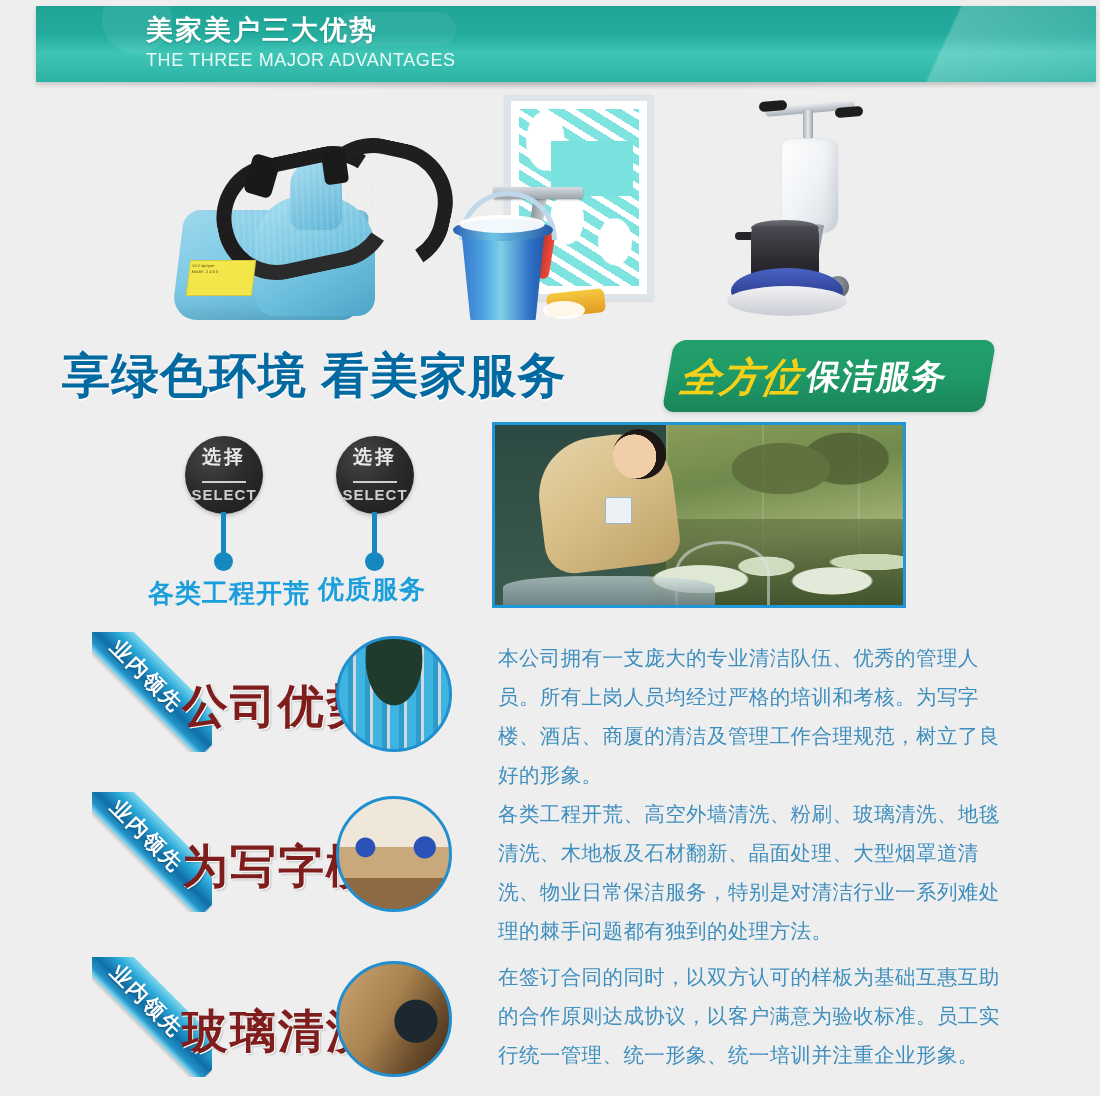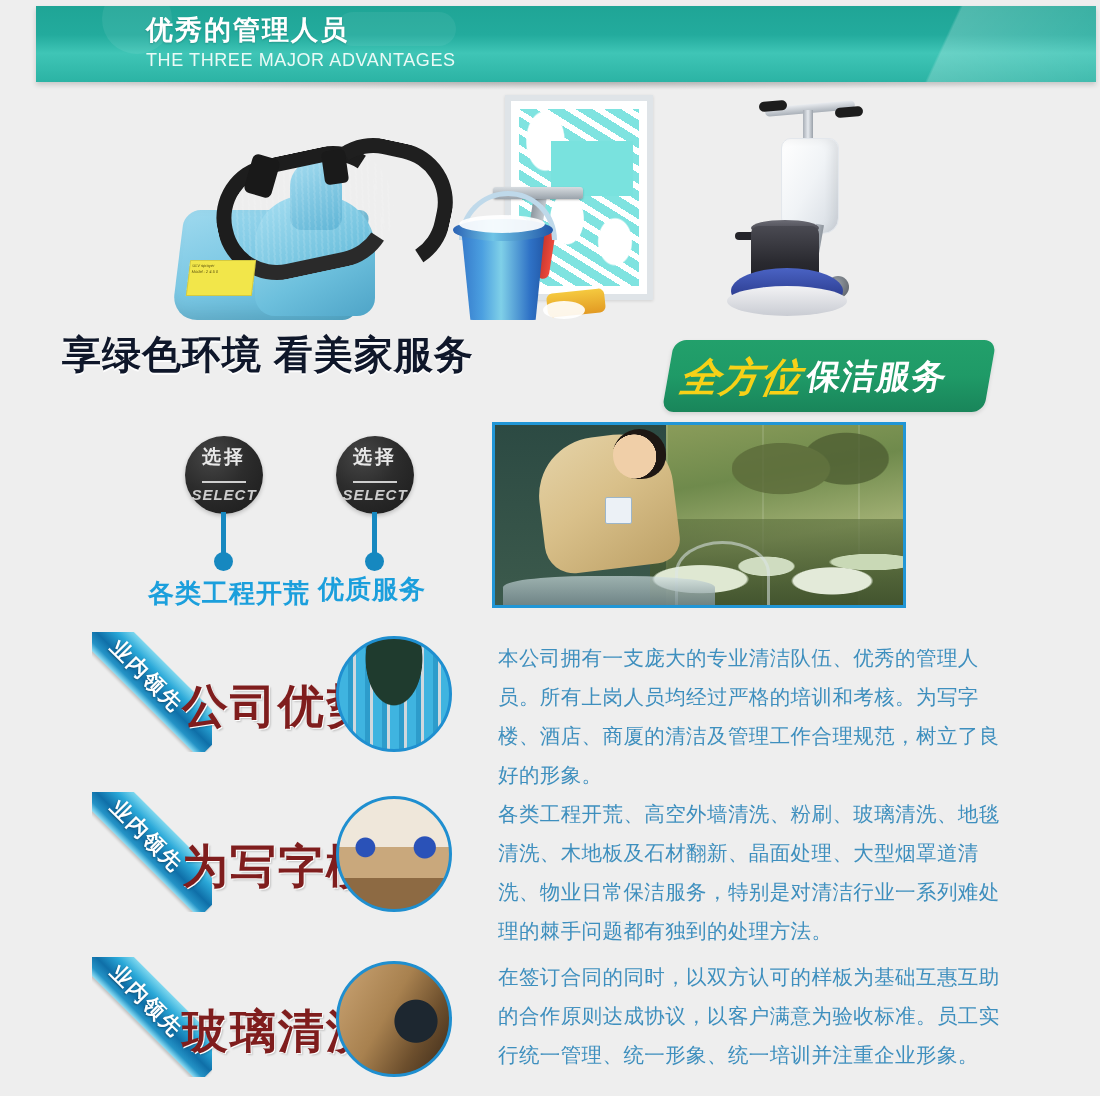--- a/index.html
+++ b/index.html
@@ -231,22 +231,22 @@
   .pol-arm{
     position:absolute;left:96px;top:134px;width:8px;height:58px;
     background:linear-gradient(90deg,#b4bac2,#8d949c);transform:rotate(10deg);
   }
   .pol-sidehandle{
     position:absolute;left:20px;top:142px;width:30px;height:8px;background:#24242a;border-radius:4px;
   }
 
   
   .headline{
-    position:absolute;left:62px;top:328px;
-    font-size:39px;font-weight:bold;color:#0f172a;letter-spacing:1px;
+    position:absolute;left:62px;top:344px;
+    font-size:48px;font-weight:bold;color:#0369a1;letter-spacing:1px;
     text-shadow:0 2px 0 rgba(255,255,255,.85);
     white-space:nowrap;
   }
   .green-badge{
     position:absolute;left:668px;top:340px;width:322px;height:72px;
     background:linear-gradient(180deg,#22a06b 0%,#1f9a67 50%,#19855a 100%);
     border-radius:12px;transform:skewX(-10deg);
     box-shadow:0 2px 4px rgba(0,0,0,.12);
   }
   .green-badge-inner{
@@ -268,21 +268,20 @@
     display:flex;flex-direction:column;align-items:center;justify-content:center;
     box-shadow:0 2px 4px rgba(0,0,0,.22);
   }
   .sel-cn{
     color:#e8e8e8;font-size:19px;font-weight:bold;letter-spacing:3px;line-height:20px;
     border-bottom:2px solid #cfcfcf;padding-bottom:14px;
   }
   .sel-en{
     color:#cdcdcd;font-size:15px;font-weight:bold;letter-spacing:1px;margin-top:3px;
     font-family:"Liberation Sans",sans-serif;
-    font-style:italic;
   }
   .sel-stem{position:absolute;width:5px;height:42px;background:#1688c0;}
   .sel-dot{position:absolute;width:19px;height:19px;border-radius:50%;background:#1688c0;}
   .sel-label{
     position:absolute;color:#1b9fdc;font-size:26px;font-weight:bold;letter-spacing:1px;
     white-space:nowrap;
   }
 
   
   .main-photo{
@@ -389,21 +388,21 @@
 
 <div class="page">
 
   <div class="header">
     <div class="header-bubble"></div>
     <div class="header-bubble2"></div>
     <div class="header-shine"></div>
 
 
     <div class="header-titles">
-      <div class="h-cn">优秀的管理人员</div>
+      <div class="h-cn">美家美户三大优势</div>
       <div class="h-en">THE THREE MAJOR ADVANTAGES</div>
     </div>
   </div>
   <div class="header-shadow"></div>
 
   <div class="product sprayer">
     <div class="spr-body"></div>
     <div class="spr-body2"></div>
     <div class="spr-nozzle"></div>
     <div class="spr-hose"></div>

